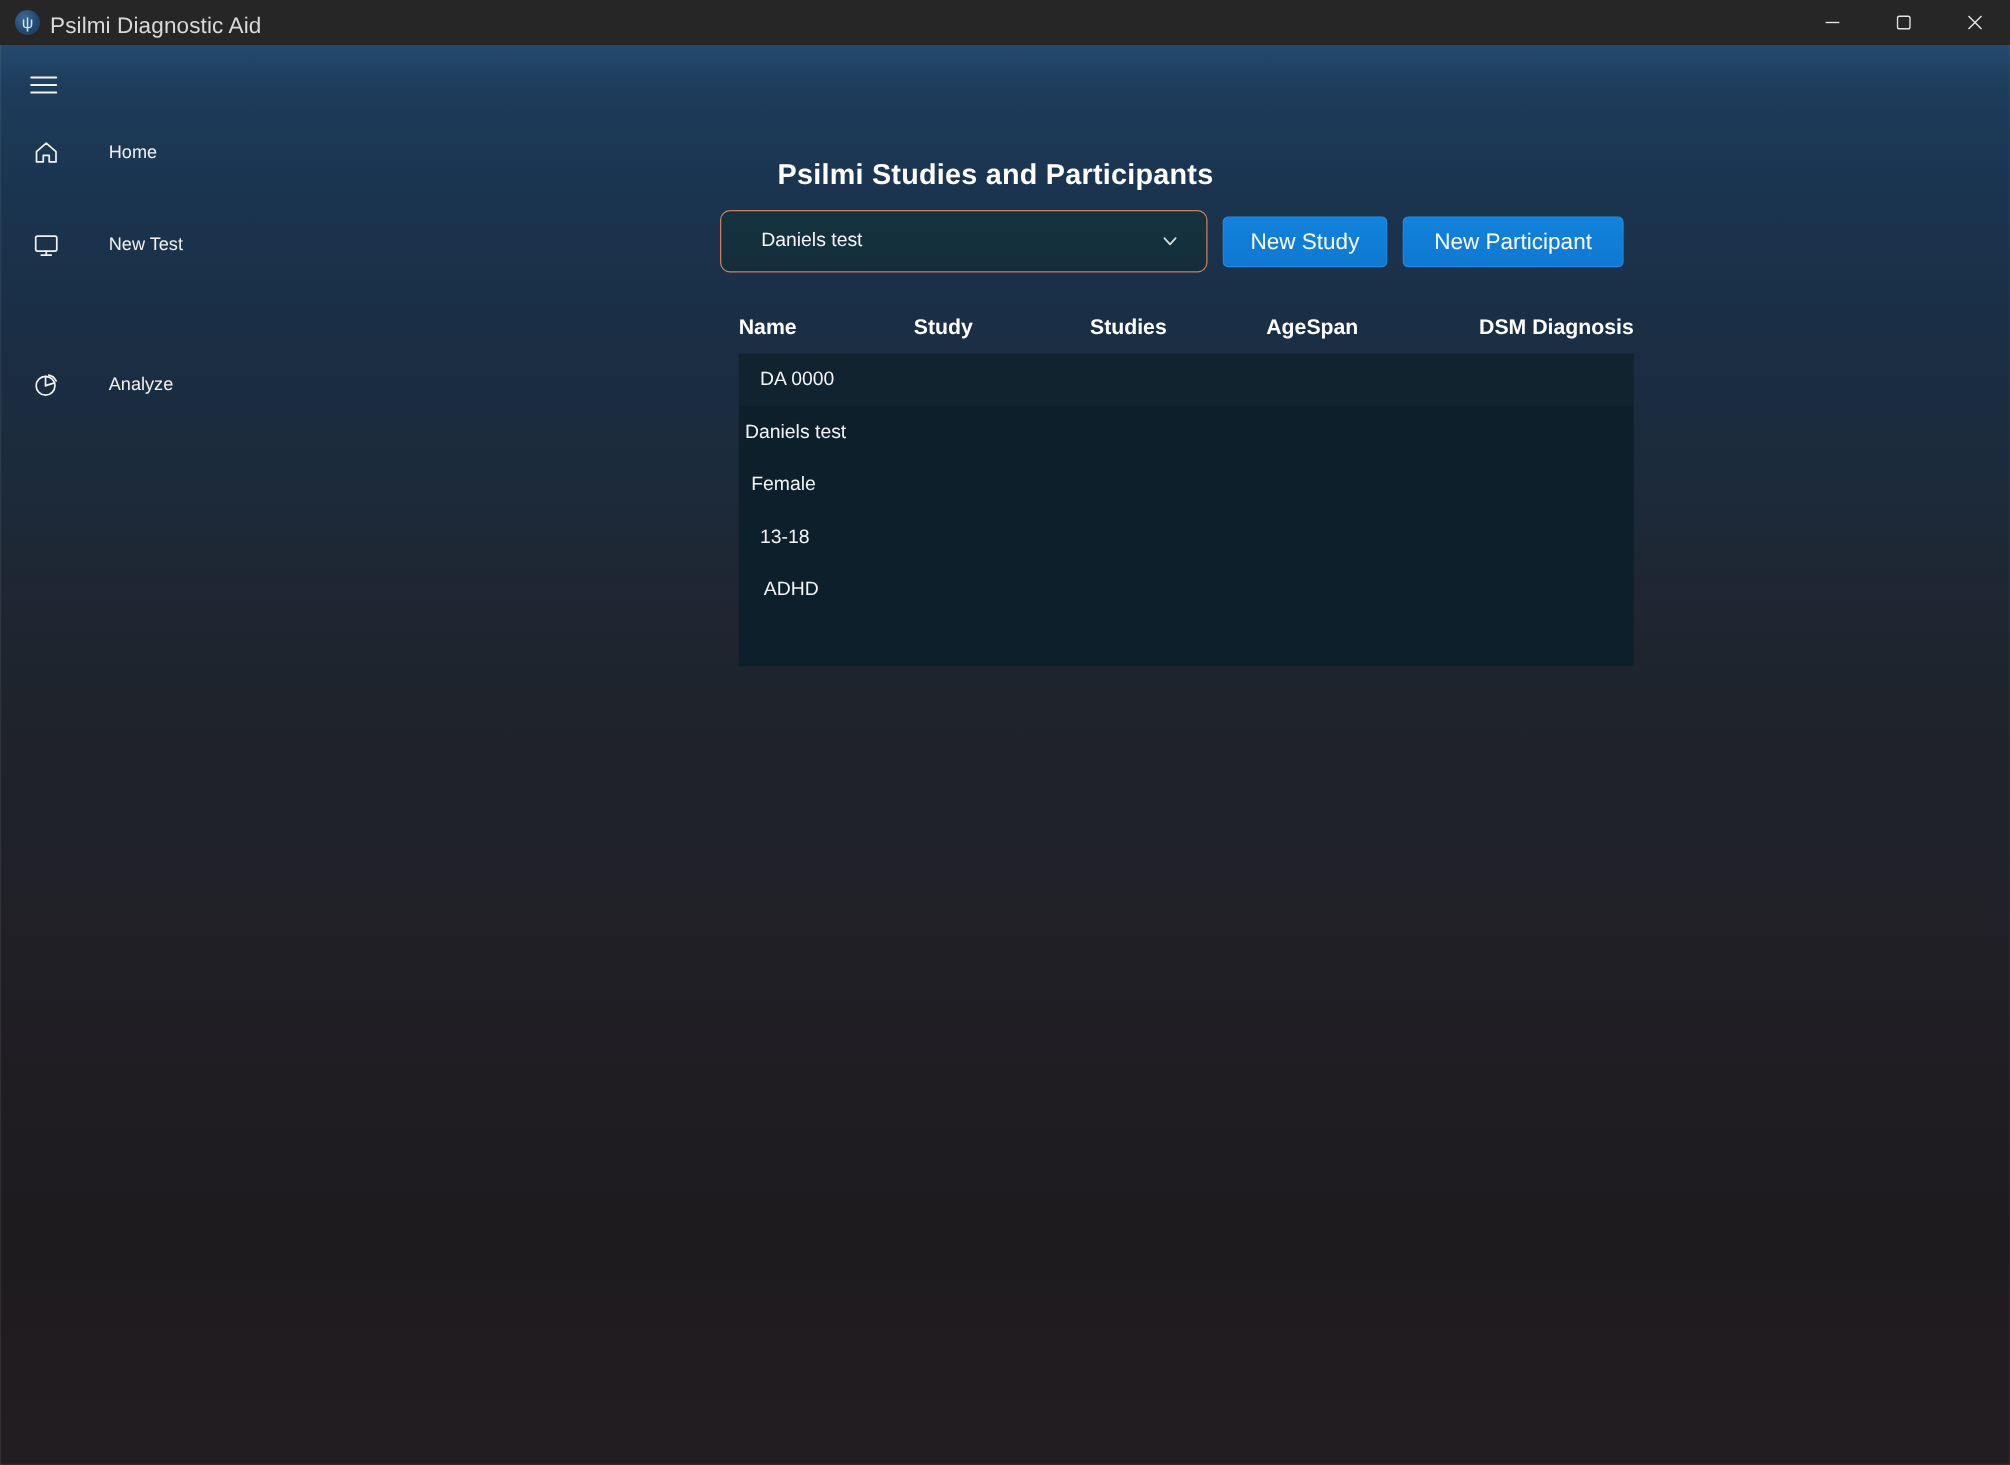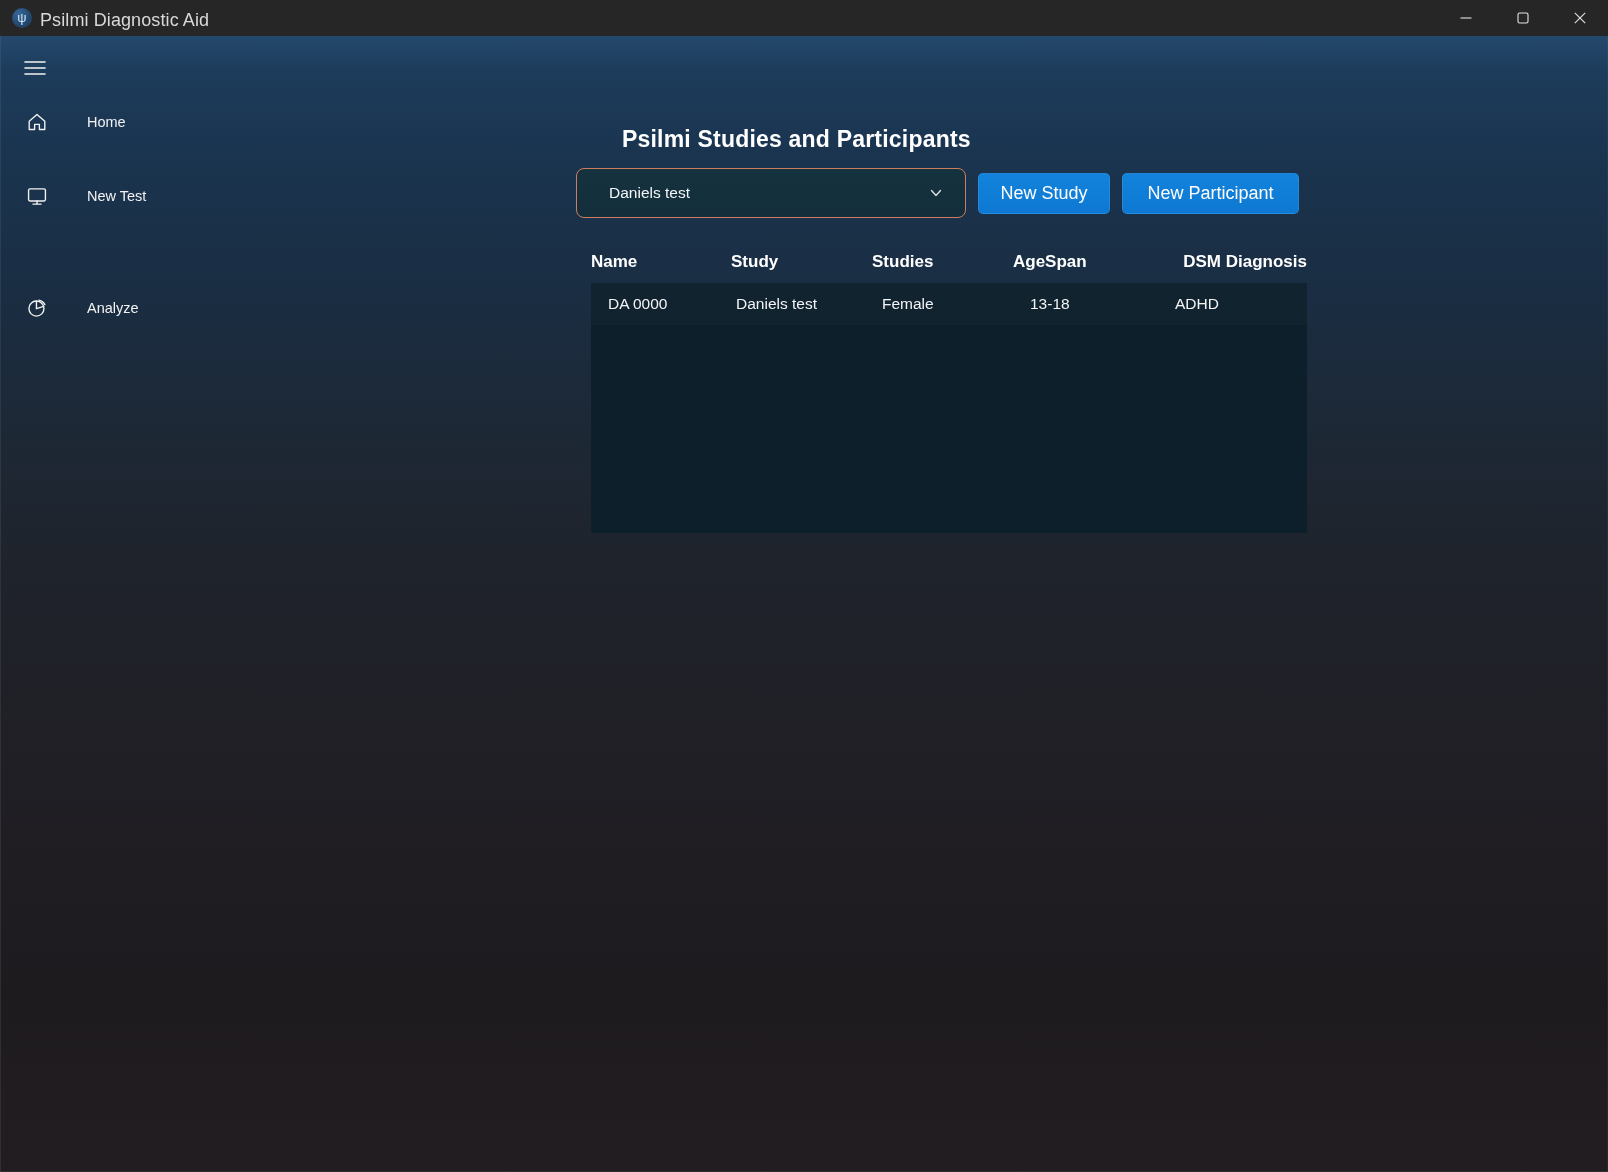--- a/index.html
+++ b/index.html
@@ -108,21 +108,21 @@
     font-size:17px; font-weight:bold; color:#ffffff;
     line-height:42px; white-space:nowrap;
   }
   .hcell:nth-child(1){ width:140px; } .hcell:nth-child(2){ width:141px; }
   .hcell:nth-child(3){ width:141px; } .hcell:nth-child(4){ width:142px; }
   .hcell:nth-child(5){ width:152px;text-align:right; }
   .grid-body{
     position:relative; width:716px; height:250px;
     background:#0d1f2b;
   }
-  .grid-row{ display:flex; height:42px; background:rgba(255,255,255,.018); }
+  .grid-row{ display:flex; height:42px; background:rgba(255,255,255,.018);flex-direction:column; }
   .grid-row .cell{
     font-size:15.5px; color:#f2f4f6; line-height:42px; white-space:nowrap;
   }
   .cell:nth-child(1){ width:140px; padding-left:17px; }
   .cell:nth-child(2){ width:141px; padding-left:5px; }
   .cell:nth-child(3){ width:141px; padding-left:10px; }
   .cell:nth-child(4){ width:142px; padding-left:17px; }
   .cell:nth-child(5){ width:152px; padding-left:20px; }
 
   svg.icon{ stroke:#f2f2f2; fill:none; stroke-width:1.5; stroke-linecap:round; stroke-linejoin:round; }

